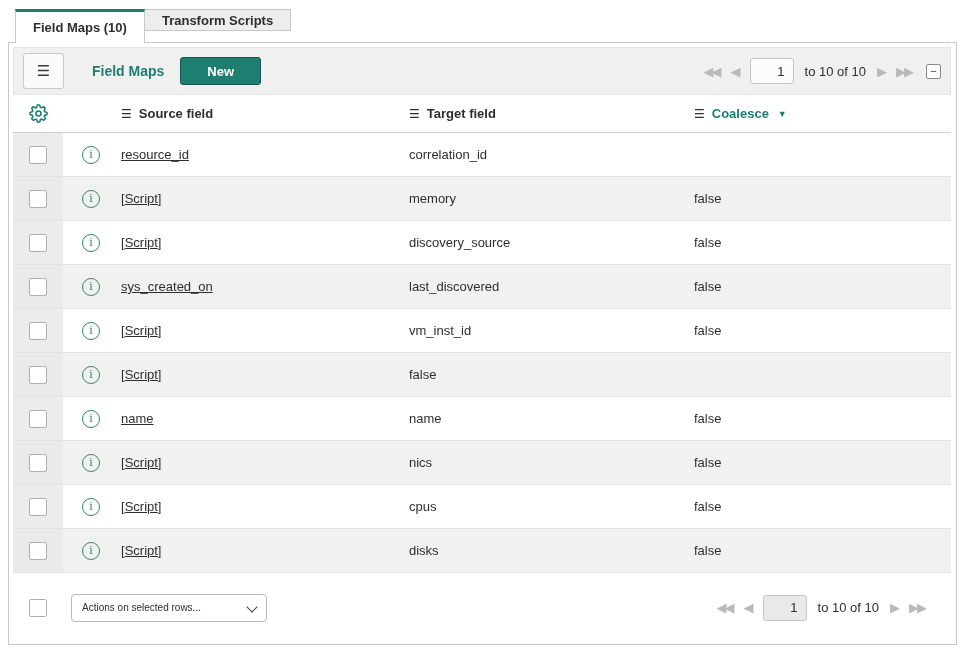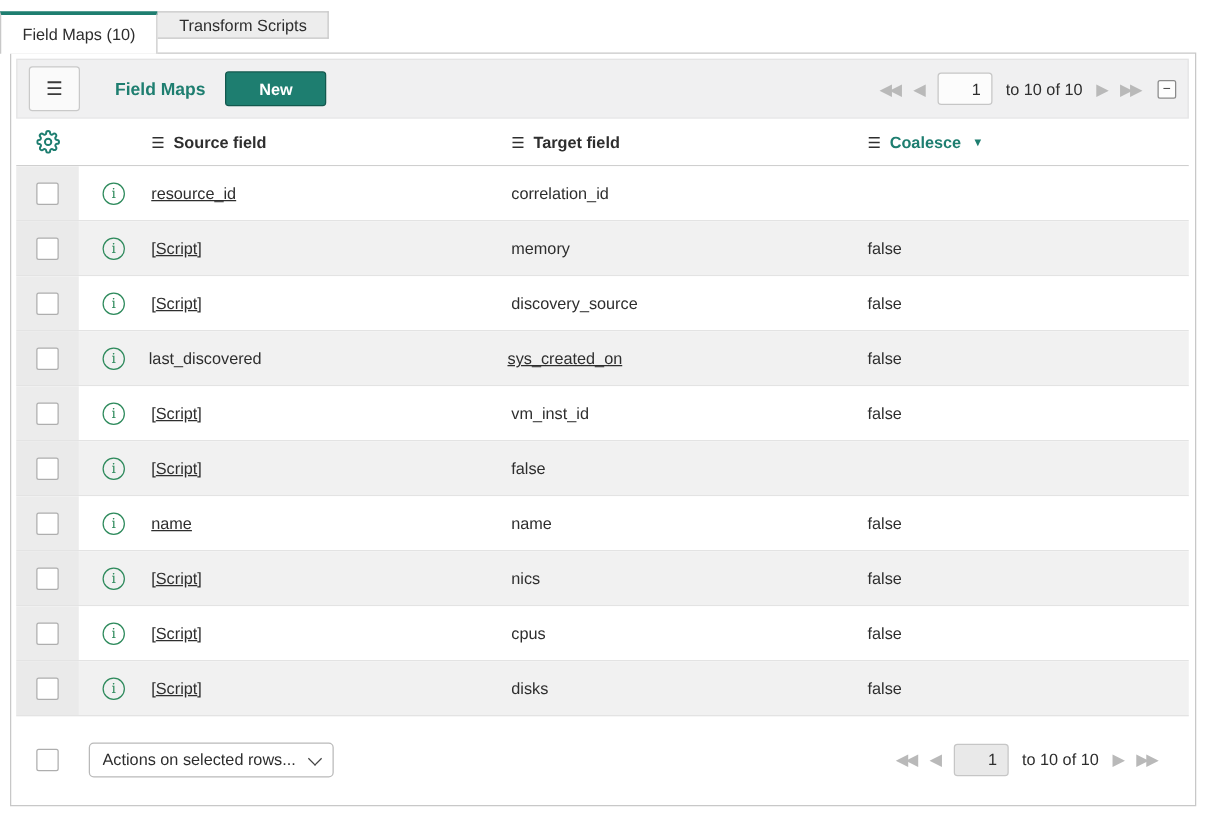--- a/index.html
+++ b/index.html
@@ -6,21 +6,21 @@
     --accent:#1e7e70;
     --info-icon:#2e8a5c;
     --button:#1e7e70;
   }
   *{box-sizing:border-box;margin:0;padding:0;}
   html,body{background:#fff;}
   body{font-family:"Liberation Sans","DejaVu Sans",sans-serif;color:#2e2e2e;}
   .page{position:relative;width:971px;height:656px;background:#fff;overflow:hidden;}
 
   
-  .tabs{position:absolute;left:0;top:9px;display:flex;z-index:3;}
+  .tabs{position:absolute;left:15px;top:9px;display:flex;z-index:3;font-weight:bold;}
   .tab{height:22px;display:flex;align-items:center;padding:0 17px;font-size:13px;
        background:#ededed;border:1px solid #c8c8c8;cursor:pointer;white-space:nowrap;}
   .tab.active{background:#fff;border-top:3px solid var(--accent);border-bottom:none;
        height:34px;position:relative;z-index:4;}
   .tab:not(.active){border-left:none;}
 
   
   .panel{position:absolute;left:8px;top:42px;width:949px;height:603px;
          border:1px solid #c8c8c8;background:#fff;}
 
@@ -71,21 +71,21 @@
              display:flex;align-items:center;justify-content:center;font-size:11px;cursor:pointer;
              font-family:"DejaVu Serif",serif;}
   .src-link{color:#2e2e2e;cursor:pointer;}
   .src-link .u{text-decoration:underline;margin-top:16px;}
 
   
   .foot-row{height:69px;}
   .select-wrap{position:relative;width:196px;margin-left:8px;}
   .actions-select{appearance:none;-webkit-appearance:none;width:100%;height:28px;border:1px solid #b9b9b9;
                   border-radius:4px;background:#fff;padding:0 26px 0 10px;font-family:inherit;
-                  font-size:13px;color:#2e2e2e;cursor:pointer;}
+                  font-size:10px;color:#2e2e2e;cursor:pointer;}
   .select-wrap::after{content:"";position:absolute;right:11px;top:9px;width:7px;height:7px;
                       border-right:1.5px solid #444;border-bottom:1.5px solid #444;
                       transform:rotate(45deg);pointer-events:none;}
   .foot-spacer{flex:1;}
   .pager-bottom{margin-right:24px;}
 </style>
 </head>
 <body>
 
 <div class="page">
@@ -187,24 +187,24 @@
     <div class="cell c-coalesce">false</div>
   </div>
 
   <div class="row alt">
     <div class="cell c-check">
       <span class="cb"></span>
     </div>
     <div class="cell c-info">
       <span class="info-icon">i</span>
     </div>
+    <div class="cell c-source">
+      <a class="src-link"><span class="u">sys_created_on</span></a>
+    </div>
     <div class="cell c-target">last_discovered</div>
-    <div class="cell c-source">
-      <a class="src-link"><span class="u">sys_created_on</span></a>
-    </div>
     <div class="cell c-coalesce">false</div>
   </div>
 
   <div class="row">
     <div class="cell c-check">
       <span class="cb"></span>
     </div>
     <div class="cell c-info">
       <span class="info-icon">i</span>
     </div>

